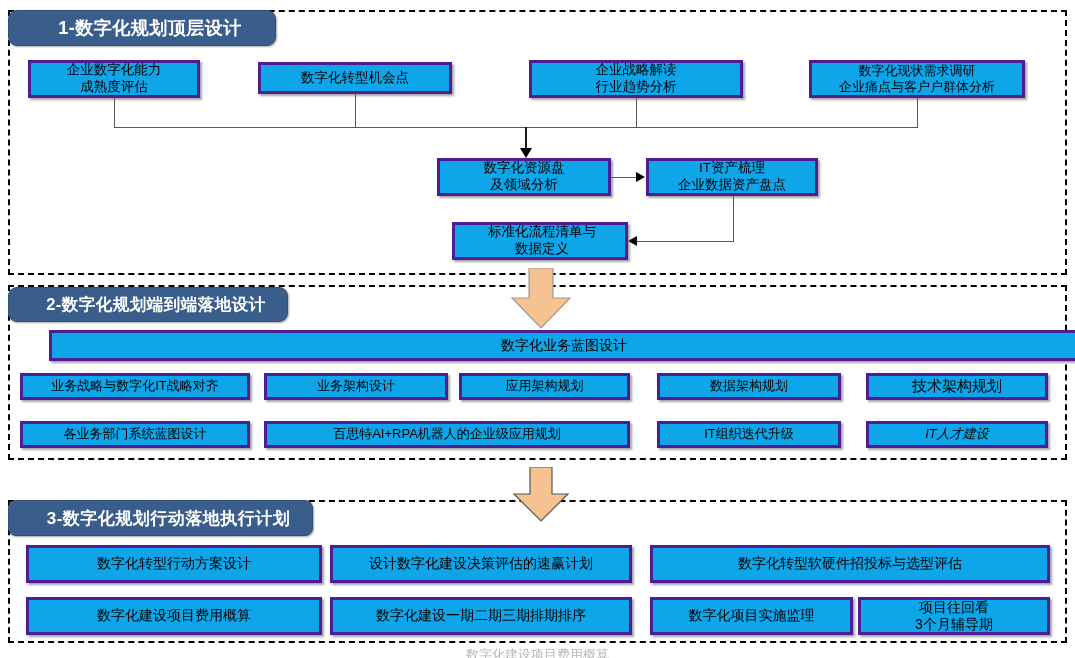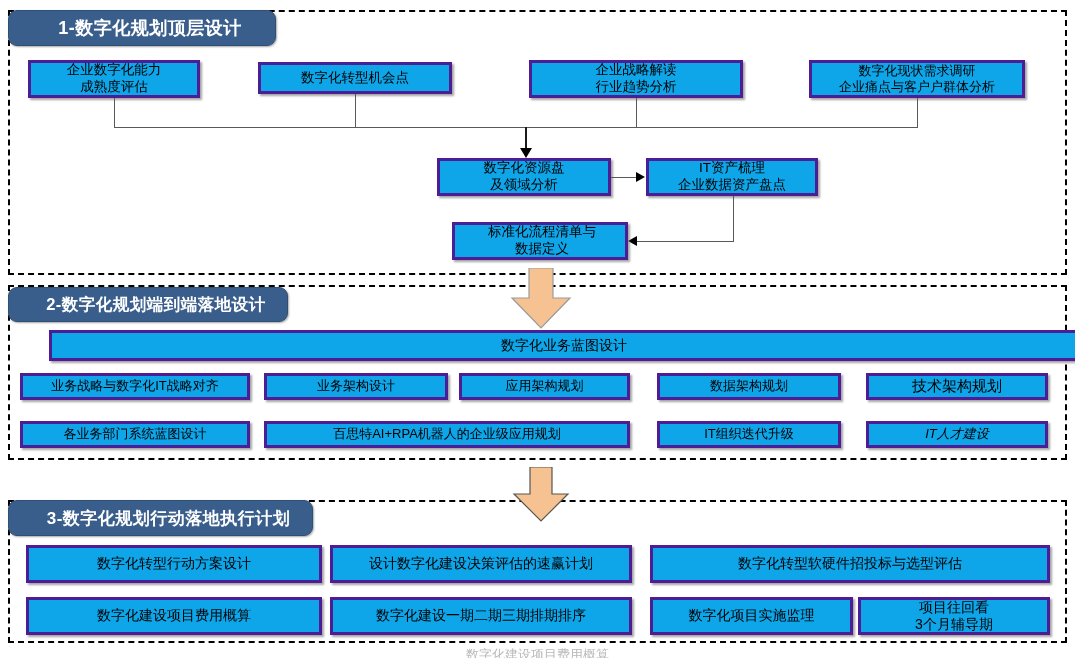--- a/index.html
+++ b/index.html
@@ -190,21 +190,21 @@
   <div class="box" style="left:866px; top:421px; width:182px; height:27px; font-size:13px;font-style:italic;">IT人才建设</div>
 
   <div class="fat-arrow" style="left:512px; top:467px;">
     <svg width="58" height="56" viewBox="0 0 58 56">
       <polygon points="18,0 40,0 40,27 56,27 29,54 2,27 18,27" fill="#f7c291" stroke="#555555" stroke-width="1.2"></polygon>
     </svg>
   </div>
 
   <div class="section-frame" style="left:8px; top:500px; width:1059px; height:143px;"></div>
 
-  <div class="section-pill" style="left:8px; top:500px; width:305px; height:36px; font-size:17px;">
+  <div class="section-pill" style="left:8px; top:500px; width:305px; height:36px; font-size:17px;border-radius:8px;">
     <span>3-数字化规划行动落地执行计划</span>
   </div>
 
   <div class="box" style="left:26px; top:545px; width:296px; height:38px; font-size:14px;">数字化转型行动方案设计</div>
   <div class="box" style="left:330px; top:545px; width:302px; height:38px; font-size:14px;">设计数字化建设决策评估的速赢计划</div>
   <div class="box" style="left:650px; top:545px; width:400px; height:38px; font-size:14px;">数字化转型软硬件招投标与选型评估</div>
 
   <div class="box" style="left:26px; top:597px; width:296px; height:38px; font-size:14px;">数字化建设项目费用概算</div>
   <div class="box" style="left:330px; top:597px; width:302px; height:38px; font-size:14px;">数字化建设一期二期三期排期排序</div>
   <div class="box" style="left:650px; top:597px; width:203px; height:38px; font-size:14px;">数字化项目实施监理</div>

